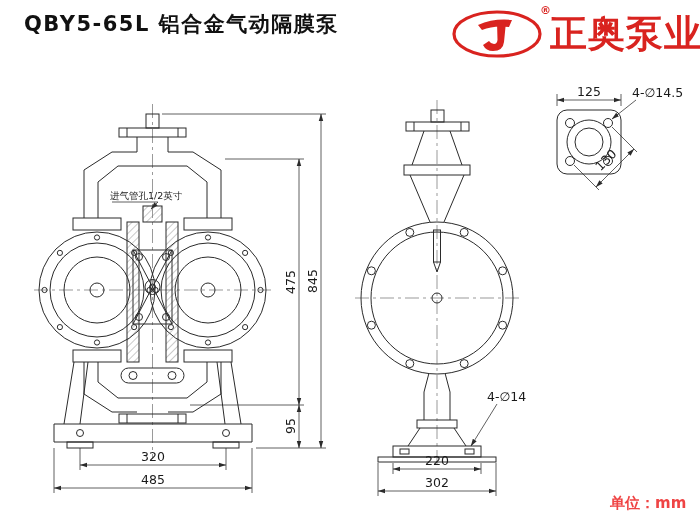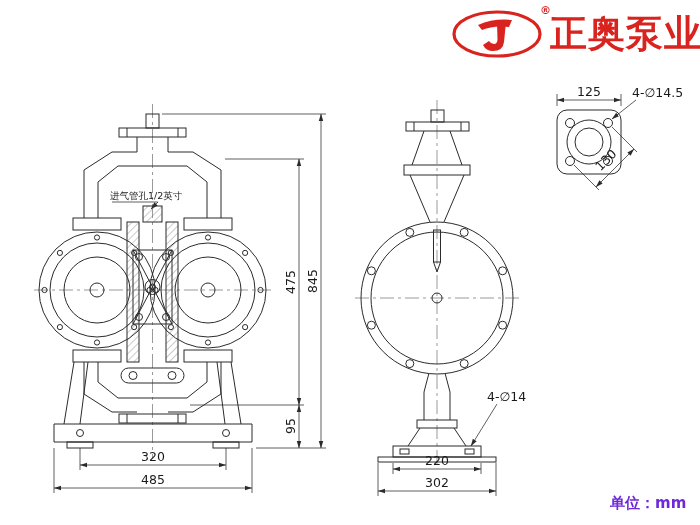--- a/index.html
+++ b/index.html
@@ -15,35 +15,36 @@
   .logo svg{position:absolute;left:0;top:2px;}
   .logo .reg{
     position:absolute;left:90px;top:-2px;font-size:11px;font-weight:700;color:#d9231f;
   }
   .logo .brand{
     position:absolute;left:100px;top:3px;font-size:37px;font-weight:900;
     color:#d9231f;letter-spacing:1px;white-space:nowrap;
     font-family:"DejaVu Sans",sans-serif;
   }
   .unit{
-    position:absolute;left:610px;top:494px;font-size:15px;font-weight:700;color:#6d28d9;
+    position:absolute;left:610px;top:494px;font-size:15px;font-weight:700;color:#ef4444;
     white-space:nowrap;
   }
   svg text{stroke:none;fill:#1a1a1a;}
   .dim{font-size:12.5px;font-family:"DejaVu Sans",sans-serif;}
   .note{font-size:9.5px;font-family:"DejaVu Sans",sans-serif;}
   .draw{stroke:#2b2b2b;fill:none;stroke-width:1;}
   .thin{stroke-width:0.75;}
   .cl{stroke:#555;stroke-width:0.6;stroke-dasharray:14 4 3 4;}
 </style>
 </head>
 <body>
 
 <div class="page">
 
+  <div class="title">QBY5-65L 铝合金气动隔膜泵</div>
 
   <div class="logo">
     <svg width="94" height="50" viewBox="0 0 94 50">
       <ellipse cx="47" cy="26" rx="43" ry="22" fill="none" stroke="#d9231f" stroke-width="3.2"></ellipse>
       <path d="M28,17 q16,-7 34,-5 l-3,7 q-15,-2 -27,3 z" fill="#d9231f"></path>
       <path d="M47,14 l9,0 l-2,20 q-1,9 -11,9 q-7,0 -10,-6 l6,-4 q2,3 5,3 q3,0 3.5,-4 z" fill="#d9231f"></path>
     </svg>
     <span class="reg">®</span>
     <span class="brand">正奥泵业</span>
   </div>

